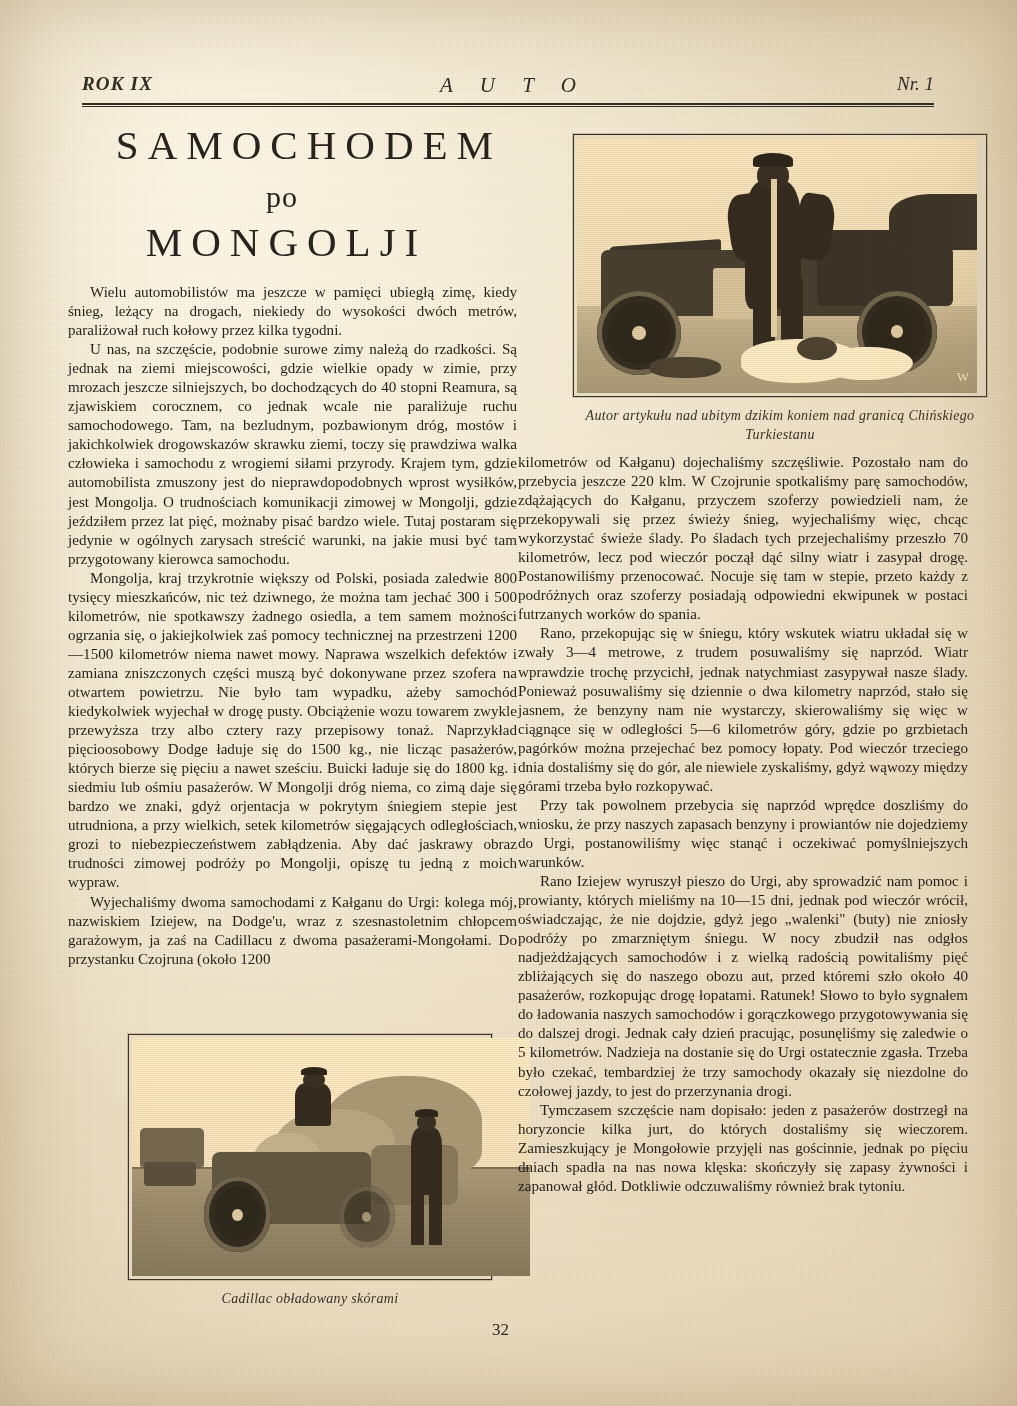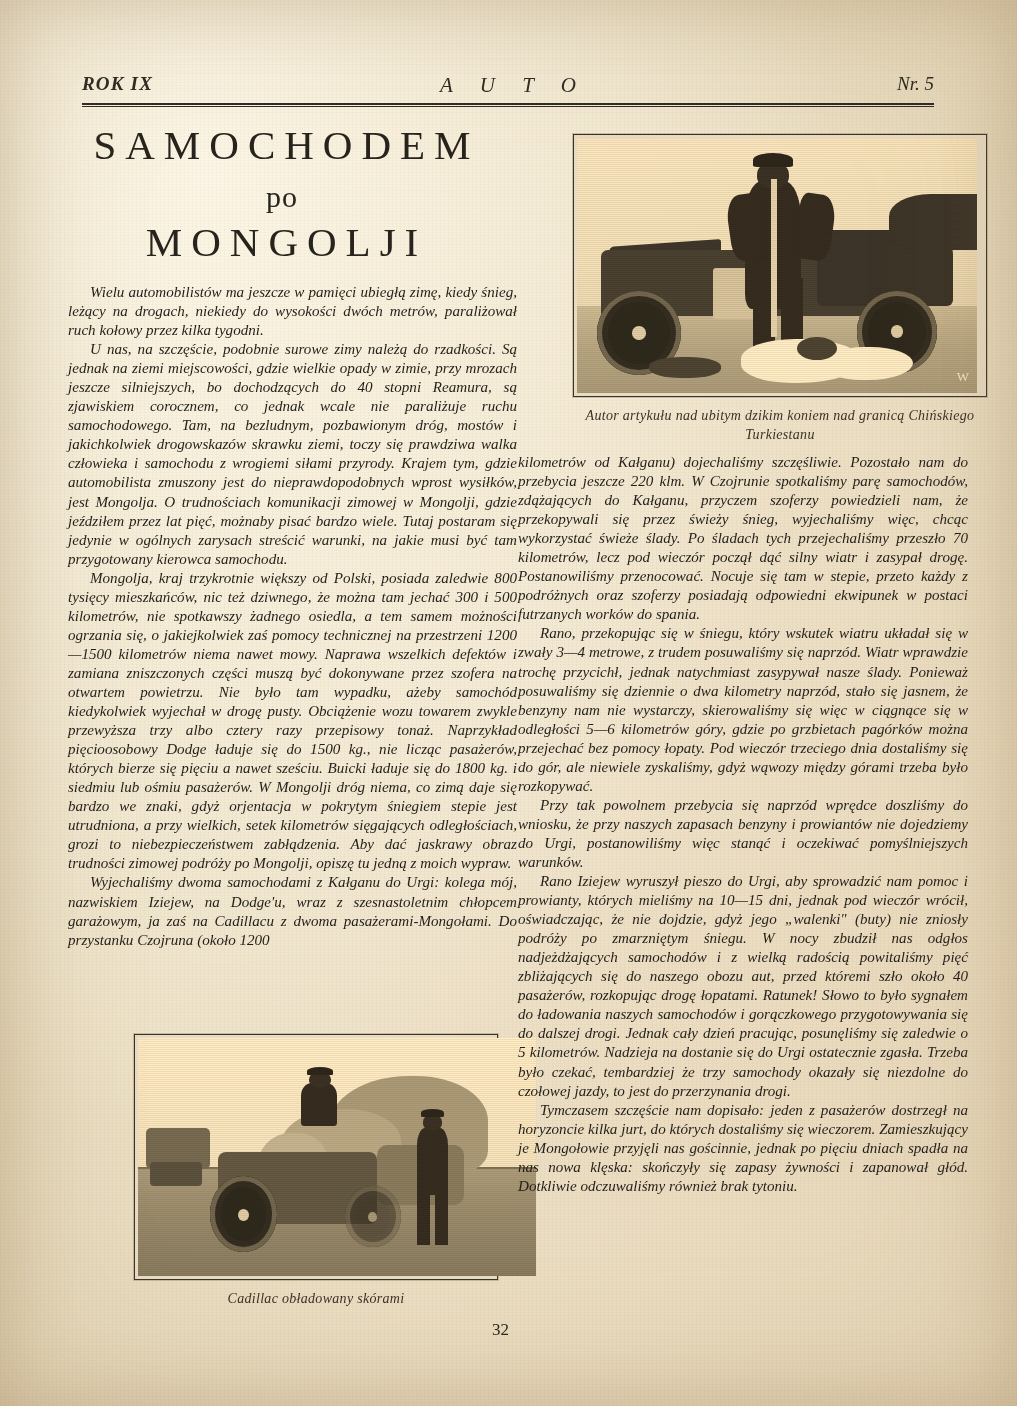--- a/index.html
+++ b/index.html
@@ -65,39 +65,39 @@
 
   
   .title-block{
     position:absolute;left:62px;top:124px;width:440px;text-align:center;
     color:#27241d;
   }
   .title-line1{
     font-size:41px;letter-spacing:9px;line-height:1.05;
     font-family:"Liberation Serif", serif;font-weight:400;
     text-indent:9px;
+    text-align:right;
   }
   .title-po{
     font-size:30px;line-height:1.35;margin-top:10px;letter-spacing:1px;
   }
   .title-line2{
     font-size:41px;letter-spacing:9px;line-height:1.1;margin-top:2px;
     text-indent:9px;
   }
 
   
   .col{
     position:absolute;
     color:#221f19;
     font-size:15.1px;
     line-height:19.05px;
     text-align:justify;
     text-justify:inter-word;
     font-family:"Liberation Serif", serif;
-    font-style:italic;
   }
   .col p{margin:0;text-indent:22px;}
   .col-left{left:68px;top:283px;width:449px;}
   .col-right{left:518px;top:453px;width:450px;}
 
   
   .figure{position:absolute;}
   .photo-frame{
     border:1px solid #3a332a;
     padding:3px;
@@ -116,21 +116,21 @@
   }
   .caption{
     margin-top:9px;text-align:center;
     font-family:"Liberation Serif", serif;
     font-style:italic;font-size:14px;line-height:19px;color:#3a3127;
     letter-spacing:.3px;
   }
 
   #fig-top{left:533px;top:118px;width:414px;}
   #fig-top .photo{width:400px;height:255px;}
-  #fig-bottom{left:94px;top:1018px;width:364px;}
+  #fig-bottom{left:88px;top:1018px;width:364px;}
   #fig-bottom .photo{width:398px;height:238px;}
 
   .pageno{
     position:absolute;left:0;right:16px;top:1320px;text-align:center;
     font-size:17px;color:#2b2720;font-family:"Liberation Serif", serif;
   }
 
   
   .ph{position:absolute;inset:0;}
   .sky1{position:absolute;inset:0;background:linear-gradient(175deg,#ded2b7 0%,#d8ccb0 45%,#cfc2a4 70%,#c6b899 100%);}
@@ -166,21 +166,21 @@
 </head>
 <body>
 
 <div class="paper"></div>
 
 <div class="sheet">
 
   <div class="runhead">
     <span class="rok">ROK IX</span>
     <span class="mast">A U T O</span>
-    <span class="nr">Nr. 5</span>
+    <span class="nr">Nr. 1</span>
   </div>
   <div class="rule-double">
     <i class="a"></i>
       <i class="b"></i>
   </div>
 
   <div class="title-block">
     <div class="title-line1">SAMOCHODEM</div>
     <div class="title-po">po</div>
     <div class="title-line2">MONGOLJI</div>

